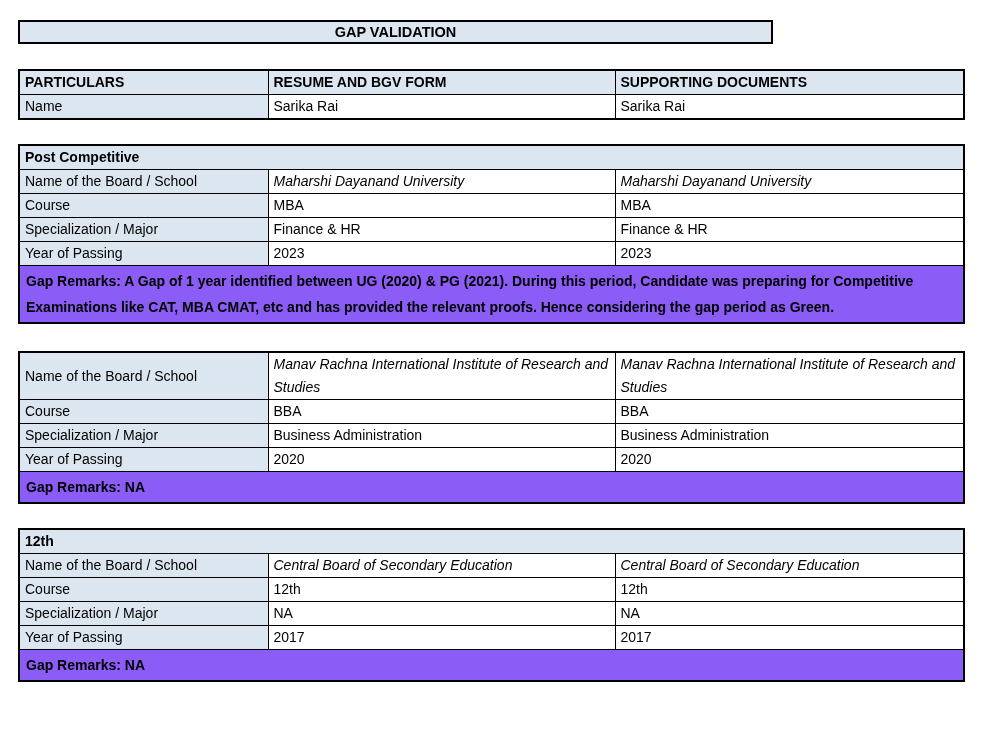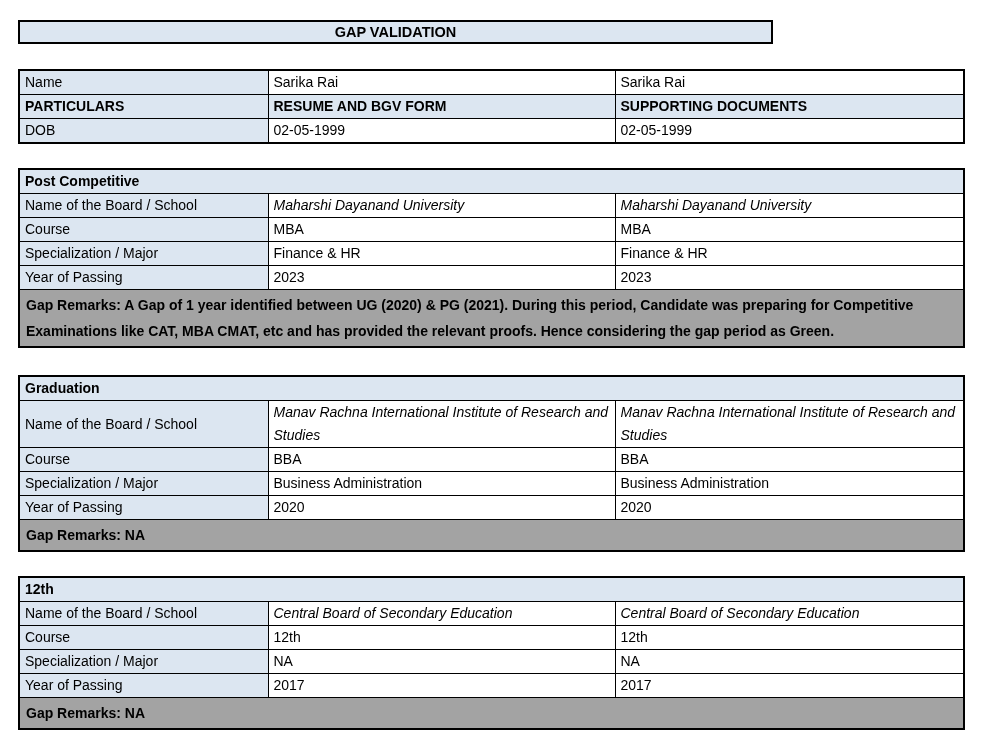--- a/index.html
+++ b/index.html
@@ -44,21 +44,21 @@
     padding: 0 5px;
     height: 23px;
     line-height: 23px;
     vertical-align: middle;
     overflow: hidden;
   }
   td.fill { background: #dce6f1; }
   td.bold { font-weight: bold; }
   td.wrap { line-height: 23px; white-space: normal; font-style: italic; }
   td.remarks {
-    background: #a3a3a3;
+    background: #8b5cf6;
     font-weight: bold;
     line-height: 26px;
     padding: 2px 6px;
     height: auto;
   }
 </style>
 </head>
 <body>
 
 <div class="doc">
@@ -66,34 +66,29 @@
   <div class="title-bar">GAP VALIDATION</div>
 
   <table class="tbl">
     <colgroup>
         <col class="c1">
         <col class="c2">
         <col class="c3">
       </colgroup>
     <tbody>
         <tr>
+      <td class="fill bold">PARTICULARS</td>
+      <td class="fill bold">RESUME AND BGV FORM</td>
+      <td class="fill bold">SUPPORTING DOCUMENTS</td>
+    </tr>
+    <tr>
       <td class="fill">Name</td>
       <td>Sarika Rai</td>
       <td>Sarika Rai</td>
     </tr>
-    <tr>
-      <td class="fill bold">PARTICULARS</td>
-      <td class="fill bold">RESUME AND BGV FORM</td>
-      <td class="fill bold">SUPPORTING DOCUMENTS</td>
-    </tr>
-    <tr>
-      <td class="fill">DOB</td>
-      <td>02-05-1999</td>
-      <td>02-05-1999</td>
-    </tr>
   </tbody>
     </table>
 
   <div class="gap24"></div>
 
   <table class="tbl">
     <colgroup>
         <col class="c1">
         <col class="c2">
         <col class="c3">
@@ -130,23 +125,20 @@
 
   <div class="gap27"></div>
 
   <table class="tbl">
     <colgroup>
         <col class="c1">
         <col class="c2">
         <col class="c3">
       </colgroup>
     <tbody>
-        <tr>
-      <td class="fill bold" colspan="3">Graduation</td>
-    </tr>
     <tr>
       <td class="fill">Name of the Board / School</td>
       <td class="wrap">Manav Rachna International Institute of Research and Studies</td>
       <td class="wrap">Manav Rachna International Institute of Research and Studies</td>
     </tr>
     <tr>
       <td class="fill">Course</td>
       <td>BBA</td>
       <td>BBA</td>
     </tr>

